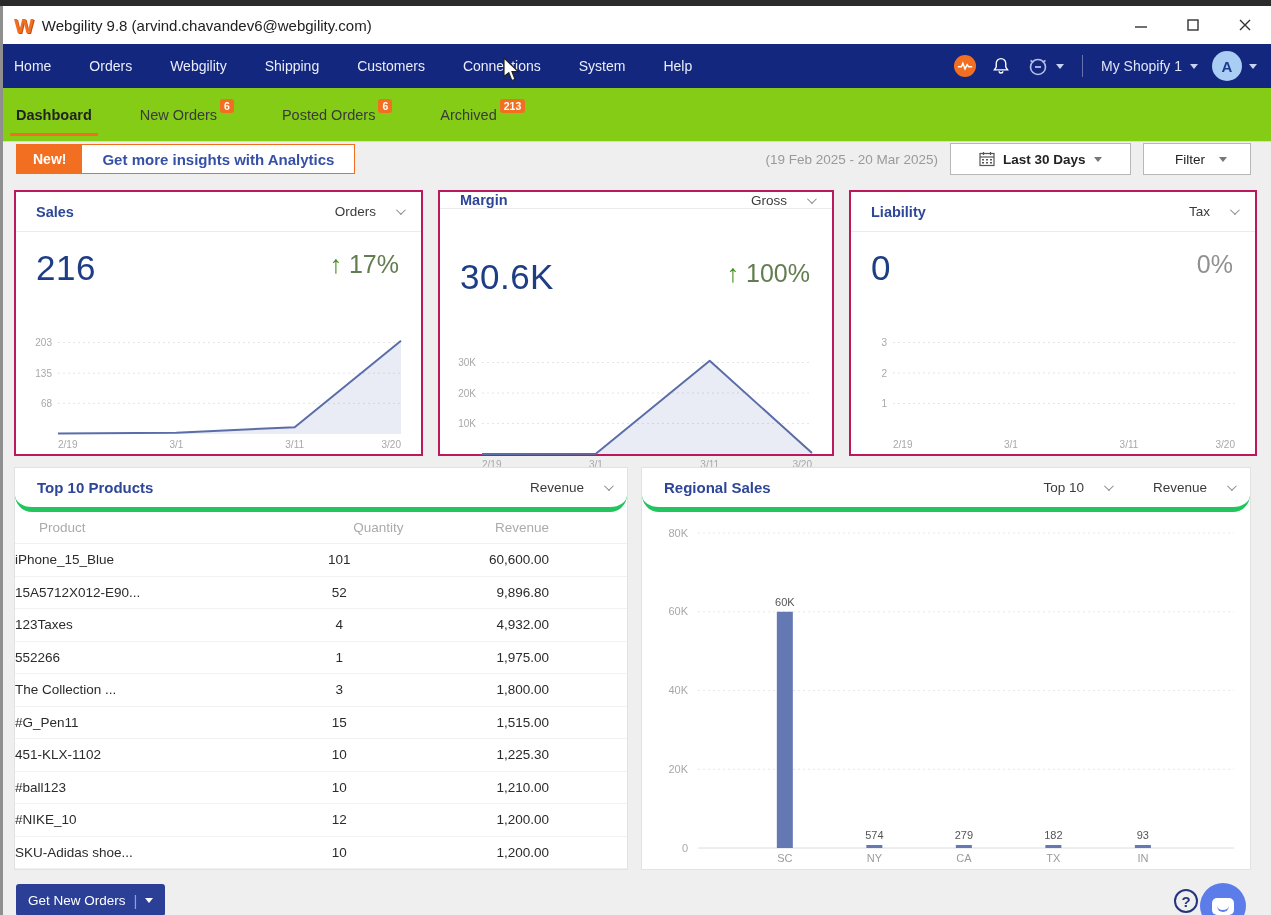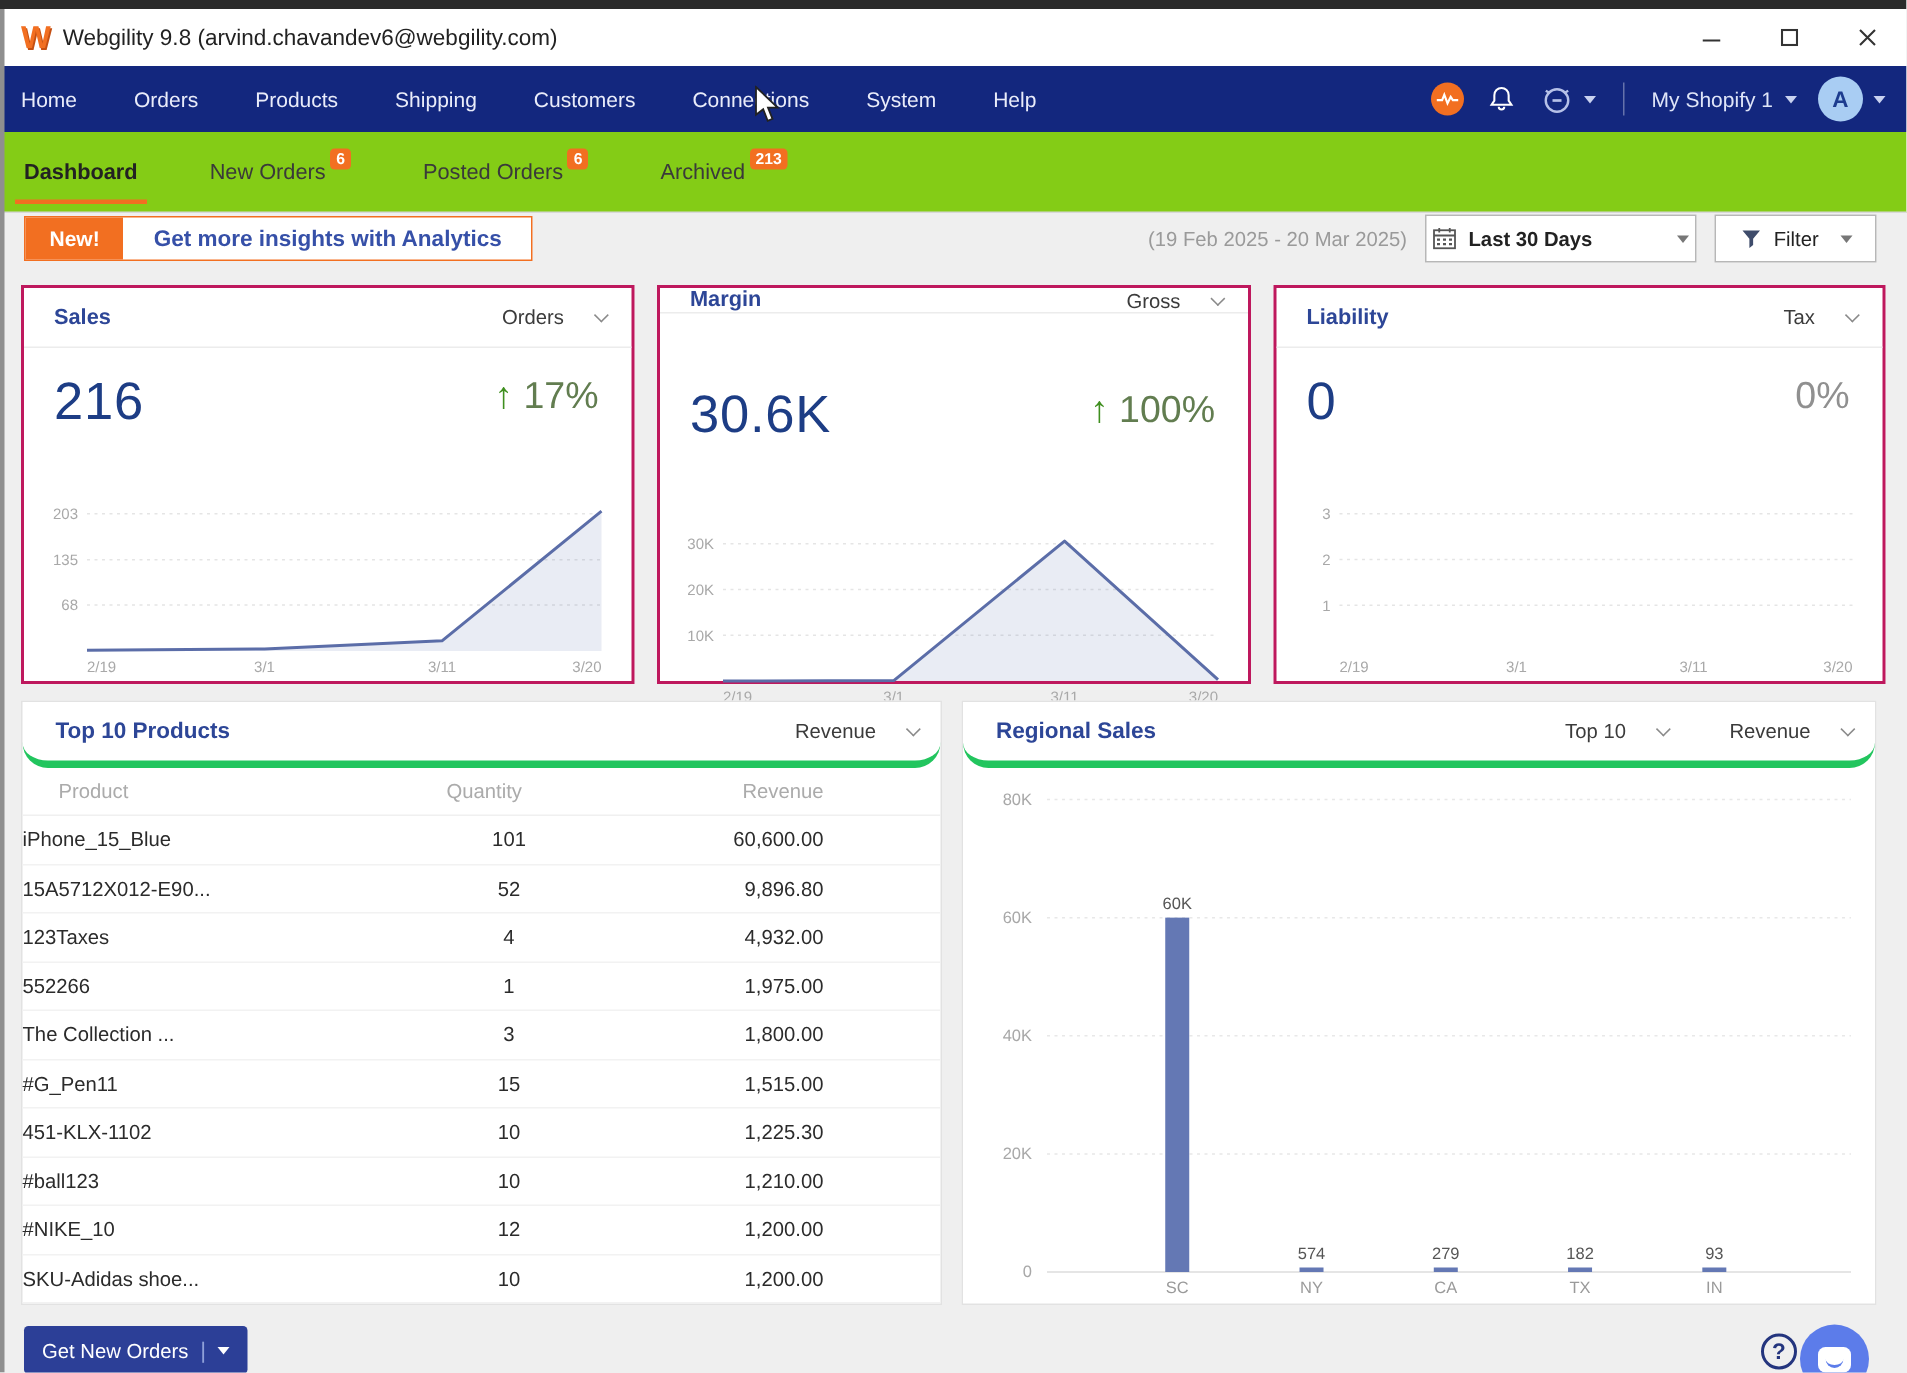--- a/index.html
+++ b/index.html
@@ -47,21 +47,21 @@
   
   .content { position:absolute; top:130px; left:0; width:100%; }
   .banner-row { margin:13px 20px 0 16px; display:flex; align-items:center; height:32px; }
   .analytics-banner { display:flex; align-items:stretch; border:1px solid #f26f21; background:#fff; height:30px; }
   .new-badge { background:#f26f21; color:#fff; font-weight:bold; font-size:14px;
                display:flex; align-items:center; padding:0 16px; }
   .banner-text { color:#3650a8; font-weight:bold; font-size:15px; display:flex; align-items:center; padding:0 20px; }
   .banner-right { margin-left:auto; display:flex; align-items:center; gap:12px; }
   .date-range { color:#9a9a9a; font-size:13.5px; }
   .btn { background:#fff; border:1px solid #b7b7b7; height:32px; display:flex; align-items:center;
-         padding:0 4px; font-size:13.5px; color:#222; gap:8px; }
+         padding:0 28px; font-size:13.5px; color:#222; gap:8px; }
   .btn .caret { color:#777; margin-left:6px; }
   .period-btn { width:181px; }
   .filter-btn { width:108px; justify-content:center; }
 
   
   .cards-row { display:flex; margin:15px 20px 0 14px; gap:15px; }
   .mcard { background:#fff; border:2px solid #be185d; height:266px; display:flex; flex-direction:column; }
   .mcard:nth-child(1){ flex:0 0 407px; } .mcard:nth-child(2){ flex:0 0 394px;gap:32px; } .mcard:nth-child(3){ flex:1; }
   .mcard-head { height:40px; border-bottom:1px solid #ececec; display:flex; align-items:center;
                 padding:0 18px 0 20px; }
@@ -84,21 +84,21 @@
   .panel { background:#fff; border:1px solid #e2e2e2; height:403px; }
   .panel-products { flex:0 0 614px; }
   .panel-regional { flex:1; }
   .panel-head { height:44px; display:flex; align-items:center; padding:0 16px 0 22px;
                 border-bottom:5px solid #22c55e;border-radius:17px; }
   .panel-title { color:#2d4697; font-weight:bold; font-size:15px; }
   .panel-head .dd { margin-left:auto; }
   .panel-head .dd + .dd { margin-left:42px; }
   .col-head { display:grid; grid-template-columns:44% 18% 38%; padding:0 0 0 24px; height:32px;
               align-items:center; color:#ababab; font-size:13.5px; border-bottom:1px solid #f0f0f0; }
-  .col-head .c-qty { text-align:left; }
+  .col-head .c-qty { text-align:right; }
   .col-head .c-rev { text-align:right; padding-right:78px; }
   .prow { display:grid; grid-template-columns:44% 18% 38%; height:32.5px;
           align-items:center; font-size:13.5px; color:#2b2b2b; border-bottom:1px solid #f2f2f2; }
   .prow .c-qty { text-align:center; }
   .prow .c-rev { text-align:right; padding-right:78px; }
   .bars { height:355px; }
 
   
   .footer-row { margin:14px 20px 0 16px; display:flex; }
   .get-orders-btn { background:#2c3f97; color:#fff; font-size:13.5px; height:32px;
@@ -141,21 +141,21 @@
         <svg width="12" height="12">
             <path d="M1 1 L11 11 M11 1 L1 11" stroke="#333" stroke-width="1.4"></path>
           </svg>
       </div>
     </div>
   </div>
 
   <div class="navbar">
     <span class="nav-item">Home</span>
     <span class="nav-item">Orders</span>
-    <span class="nav-item">Products</span>
+    <span class="nav-item">Webgility</span>
     <span class="nav-item">Shipping</span>
     <span class="nav-item">Customers</span>
     <span class="nav-item">Connections</span>
     <span class="nav-item">System</span>
     <span class="nav-item">Help</span>
     <div class="nav-right">
       <div class="pulse-circle">
         <svg width="16" height="10" viewBox="0 0 22 14">
             <polyline points="1,8 6,8 8,3 11,11 14,5 16,8 21,8" fill="none" stroke="#fff" stroke-width="2"></polyline>
           </svg>

